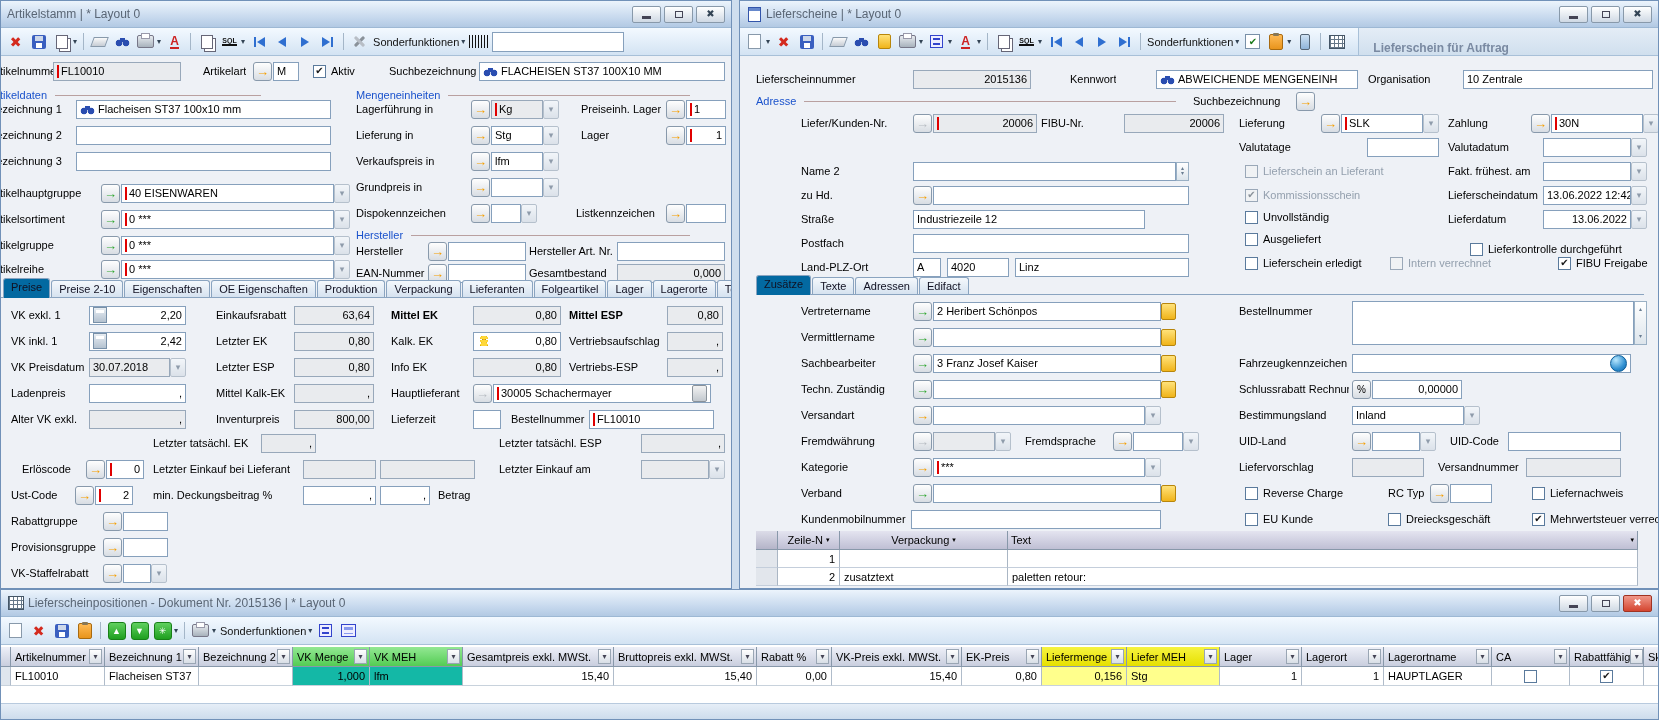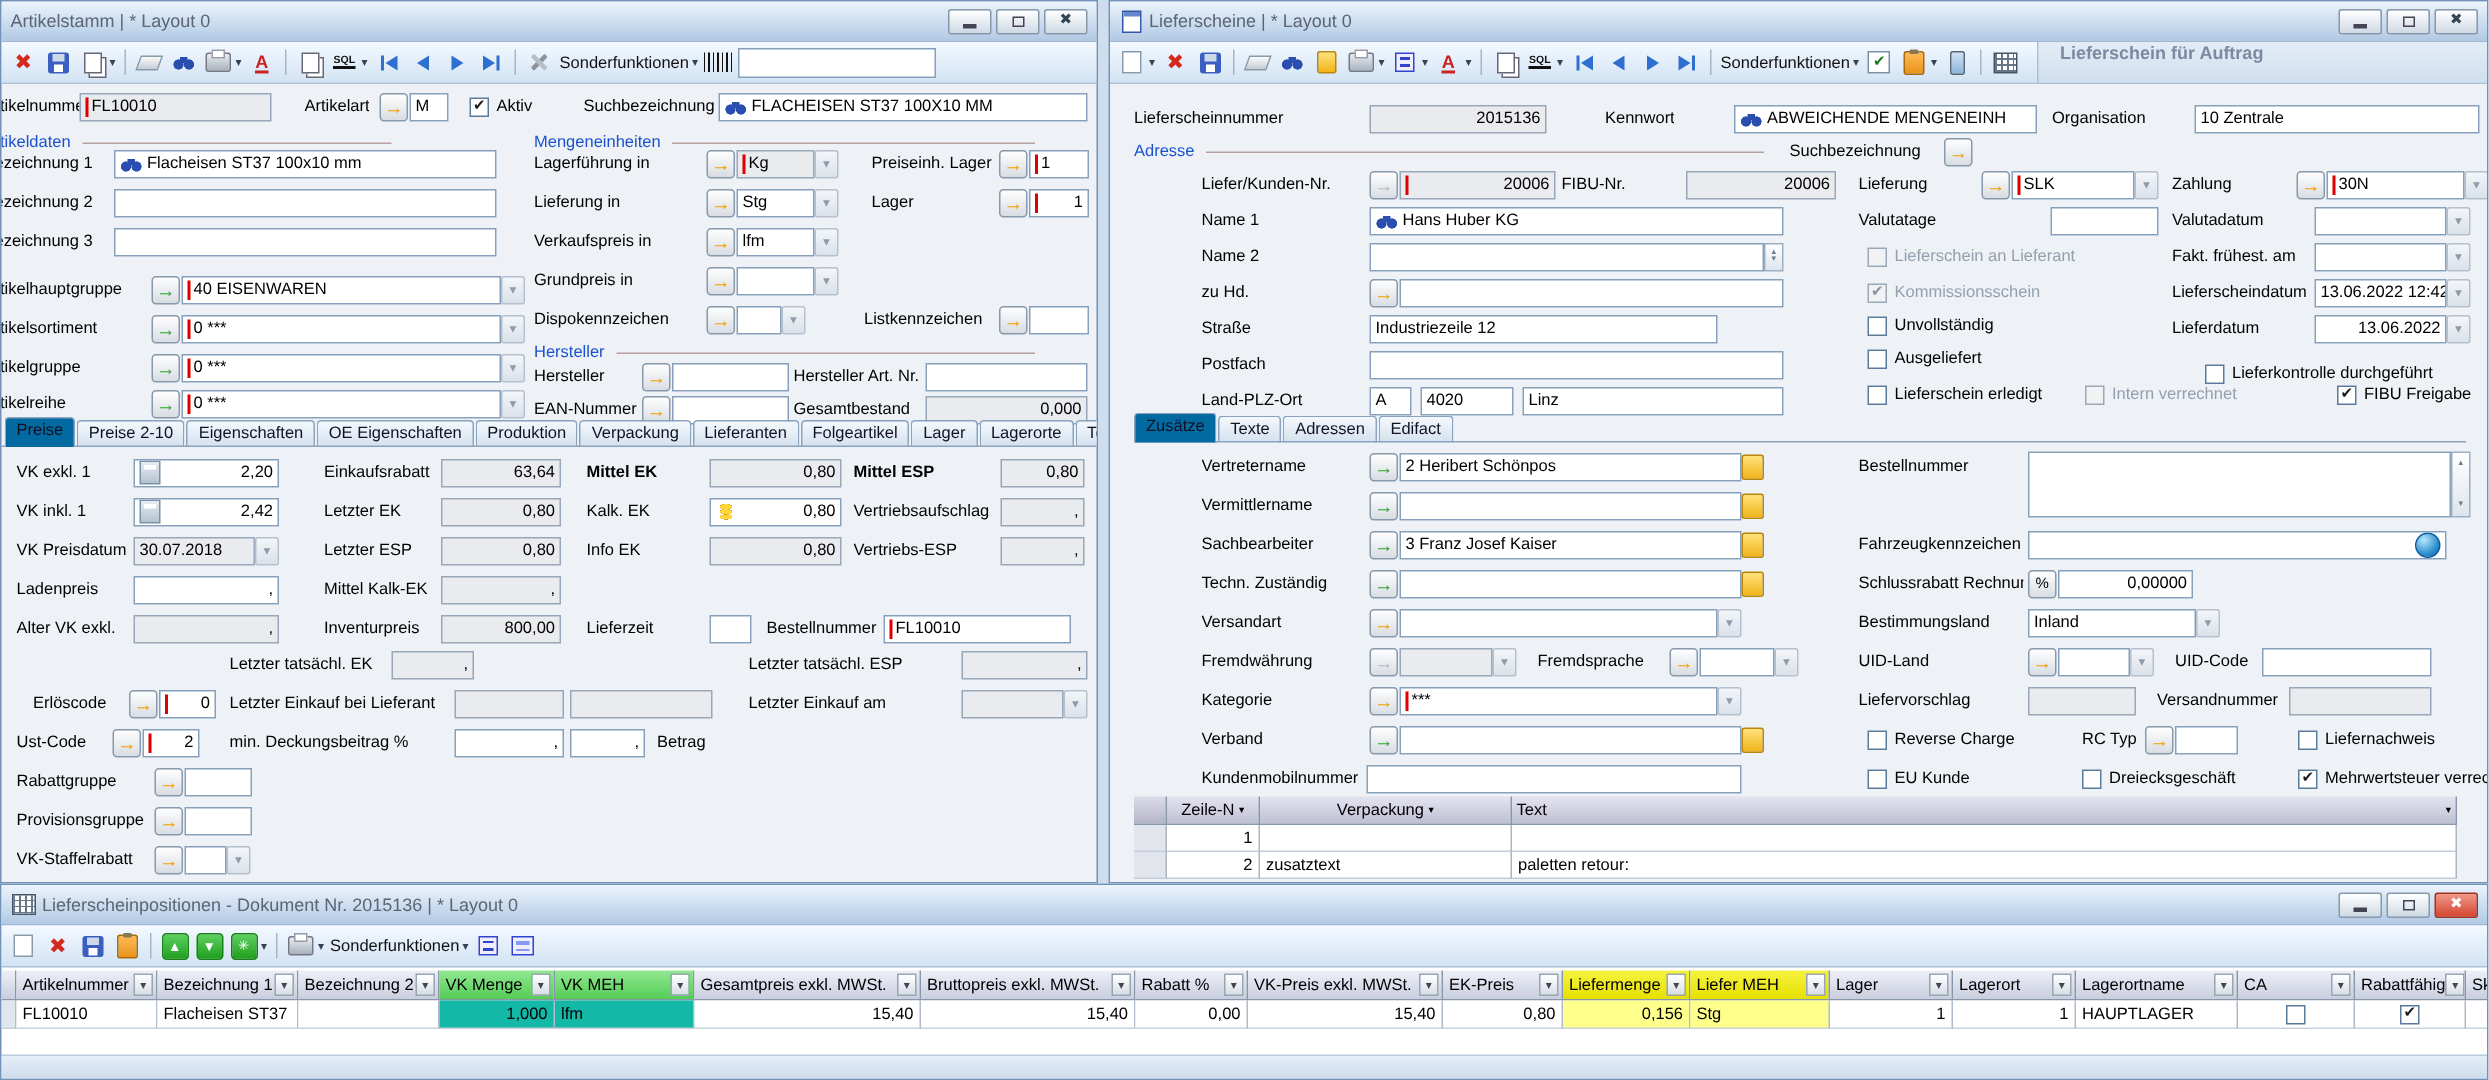--- a/index.html
+++ b/index.html
@@ -100,21 +100,21 @@
   .fco{width:15px;height:13px;flex:none;margin-right:2px;background:
       radial-gradient(ellipse 6px 2.6px at 7px 2.8px,#ffd83a 62%,#c89600 70%,transparent 72%),
       radial-gradient(ellipse 6px 2.6px at 7px 6.2px,#ffd83a 62%,#c89600 70%,transparent 72%),
       radial-gradient(ellipse 6px 2.6px at 7px 9.6px,#ffd83a 62%,#c89600 70%,transparent 72%)}
   .fpc{box-sizing:border-box;width:19px;height:19px;border:1px solid #8899ab;border-radius:3px;
        background:linear-gradient(#fefefe,#d8dde3);font-size:10px;display:flex;align-items:center;justify-content:center;margin-right:1px}
   .fsp{box-sizing:border-box;width:13px;height:19px;display:flex;flex-direction:column;align-items:center;
        justify-content:center;color:#6a7e92;font-size:6px;line-height:5px;border:1px solid #9ab0c4;
        background:linear-gradient(#fff,#dde5ec);flex:none}
   .srch{box-sizing:border-box;height:20px;border:1px solid #86a0bc;background:#fff;flex:none}
-  .rtab{display:flex;align-items:flex-start;height:27px;padding:0 14px;border-left:1px solid #a8c0d8;
+  .rtab{display:flex;align-items:flex-end;height:27px;padding:0 14px;border-left:1px solid #a8c0d8;
         background:linear-gradient(#e4edf6,#d0dfee);color:#7a8aa2;font-weight:700;font-size:12px;white-space:nowrap}
   
   .th{box-sizing:border-box;height:20px;border-right:1px solid #8898aa;border-bottom:1px solid #8898aa;
       background:linear-gradient(#eef0f8,#c9cede);display:flex;align-items:center;padding:0 2px 0 4px;
       font-size:11px;flex:none;overflow:hidden;white-space:nowrap}
   .th .sa{margin-left:auto;font-size:8px;color:#445;border:1px solid #9aa6b4;background:linear-gradient(#fff,#d8dee6);
       width:11px;height:13px;display:flex;align-items:center;justify-content:center;flex:none}
   .th.grn{background:linear-gradient(#93e893,#54cc54)}
   .th.yel{background:linear-gradient(#f6f340,#e6e000)}
   .td{box-sizing:border-box;height:19px;border-right:1px solid #b0bcca;border-bottom:1px solid #c8d2dc;
@@ -448,20 +448,29 @@
       <span class="lb" style="width:82px">Kalk. EK</span>
       <span class="tx rt" style="width:88px">
         <span class="fco" style="margin-right:auto"></span>
         <span>0,80</span>
       </span>
     </div>
   <div class="r" style="left:390px;top:356px">
       <span class="lb" style="width:82px">Info EK</span>
       <span class="tx gy rt" style="width:88px">0,80</span>
     </div>
+  <div class="r" style="left:390px;top:382px">
+      <span class="lb" style="width:82px">Hauptlieferant</span>
+      <span class="ab gr"></span>
+      <span class="tx" style="width:218px">
+        <span class="caret"></span>
+        <span>30005 Schachermayer</span>
+        <span class="fbg" style="margin-left:auto"></span>
+      </span>
+    </div>
   <div class="r" style="left:390px;top:408px">
       <span class="lb" style="width:82px">Lieferzeit</span>
       <span class="tx" style="width:28px"></span>
       <span class="lb" style="margin-left:10px;width:78px">Bestellnummer</span>
       <span class="tx" style="width:125px">
         <span class="caret"></span>
         <span>FL10010</span>
       </span>
     </div>
 
@@ -688,27 +697,20 @@
   <div class="r" style="left:708px;top:112px">
       <span class="lb" style="width:62px">Zahlung</span>
       <span class="ab y" style="margin-left:21px"></span>
       <span class="tx" style="width:92px">
         <span class="caret"></span>
         <span>30N</span>
       </span>
       <span class="dd dis"></span>
     </div>
 
-  <div class="r" style="left:61px;top:136px">
-      <span class="lb" style="width:112px">Name 1</span>
-      <span class="tx" style="width:276px">
-        <span class="fbn"></span>
-        <span>Hans Huber KG</span>
-      </span>
-    </div>
   <div class="r" style="left:499px;top:136px">
       <span class="lb" style="width:88px">Valutatage</span>
       <span class="tx" style="width:72px;margin-left:40px"></span>
     </div>
   <div class="r" style="left:708px;top:136px">
       <span class="lb" style="width:92px">Valutadatum</span>
       <span class="tx" style="width:88px;margin-left:3px"></span>
       <span class="dd dis"></span>
     </div>
 

